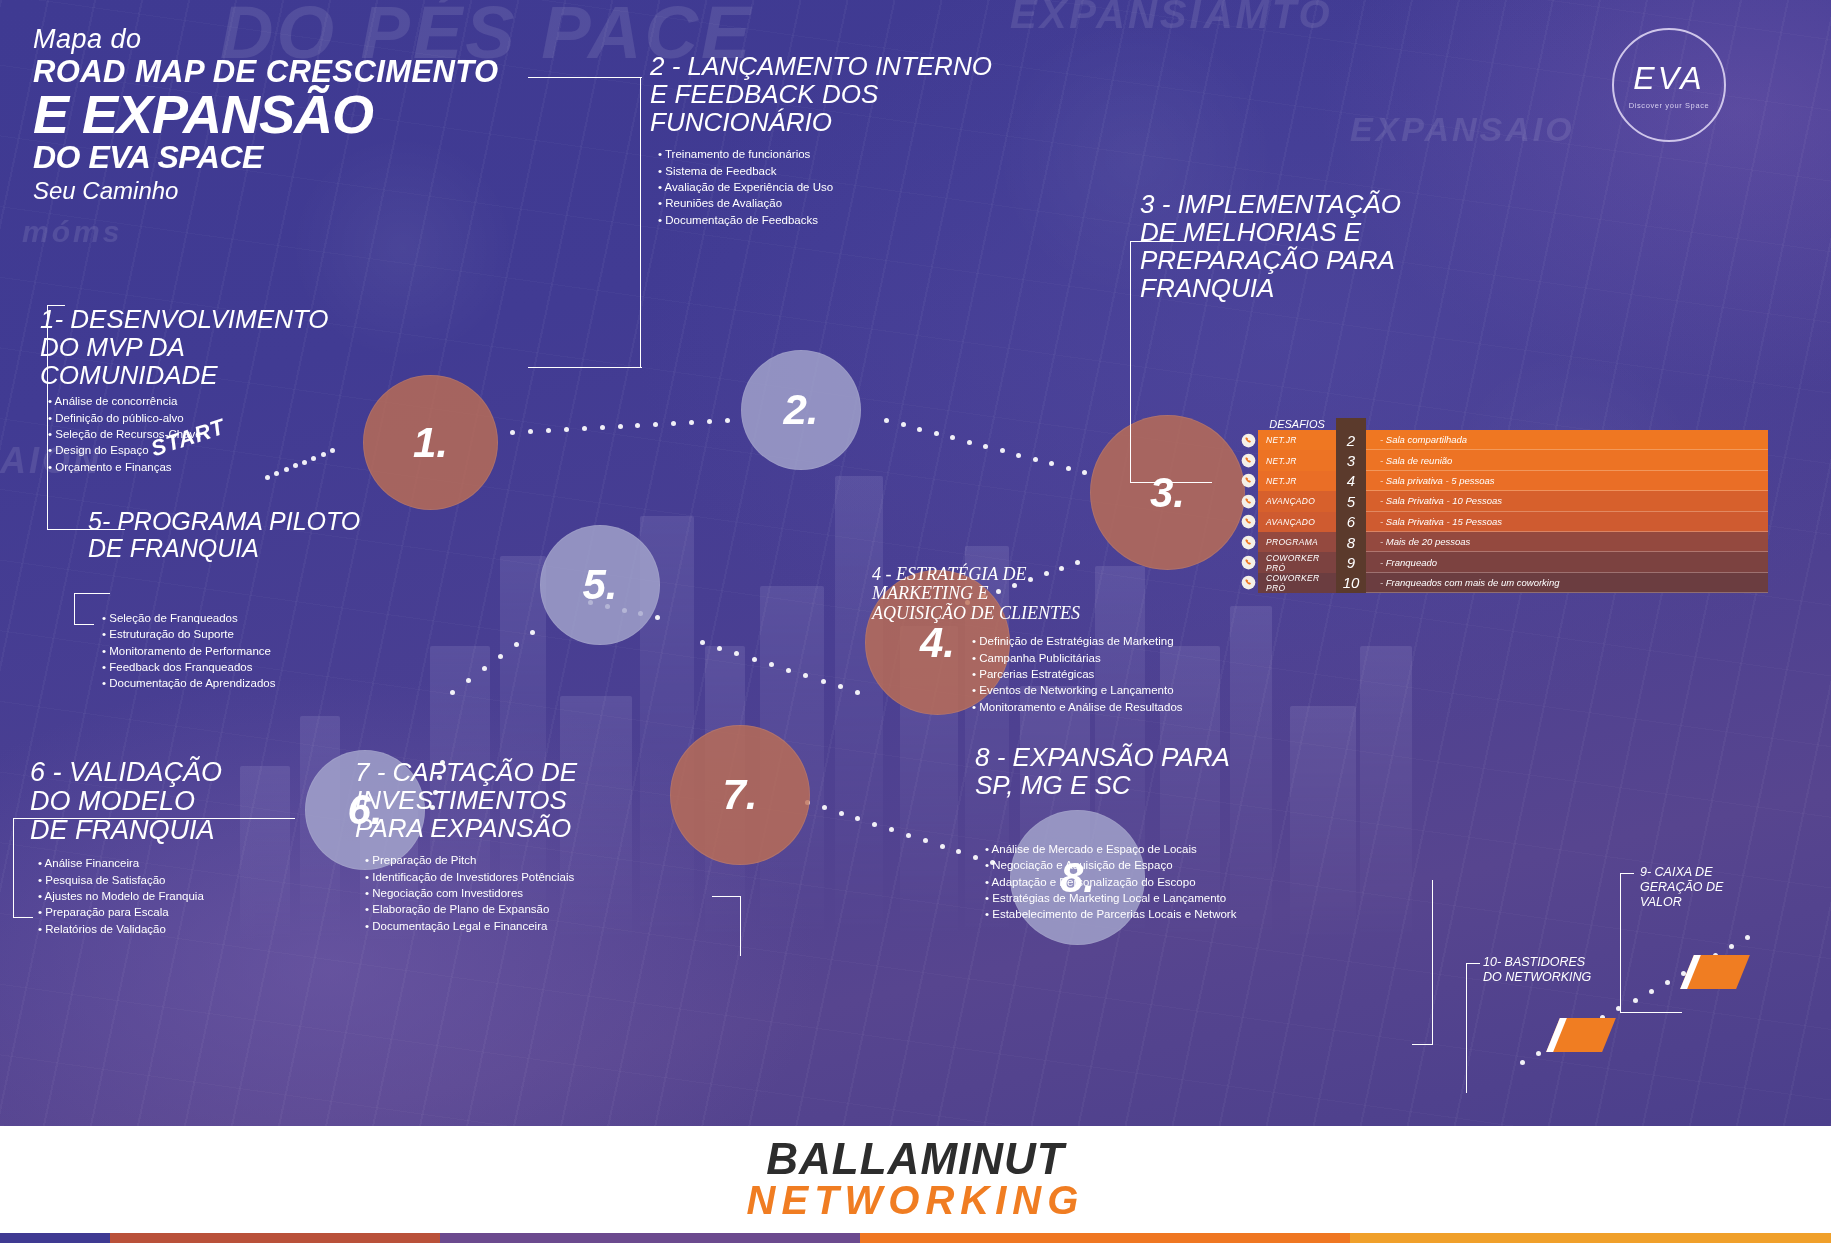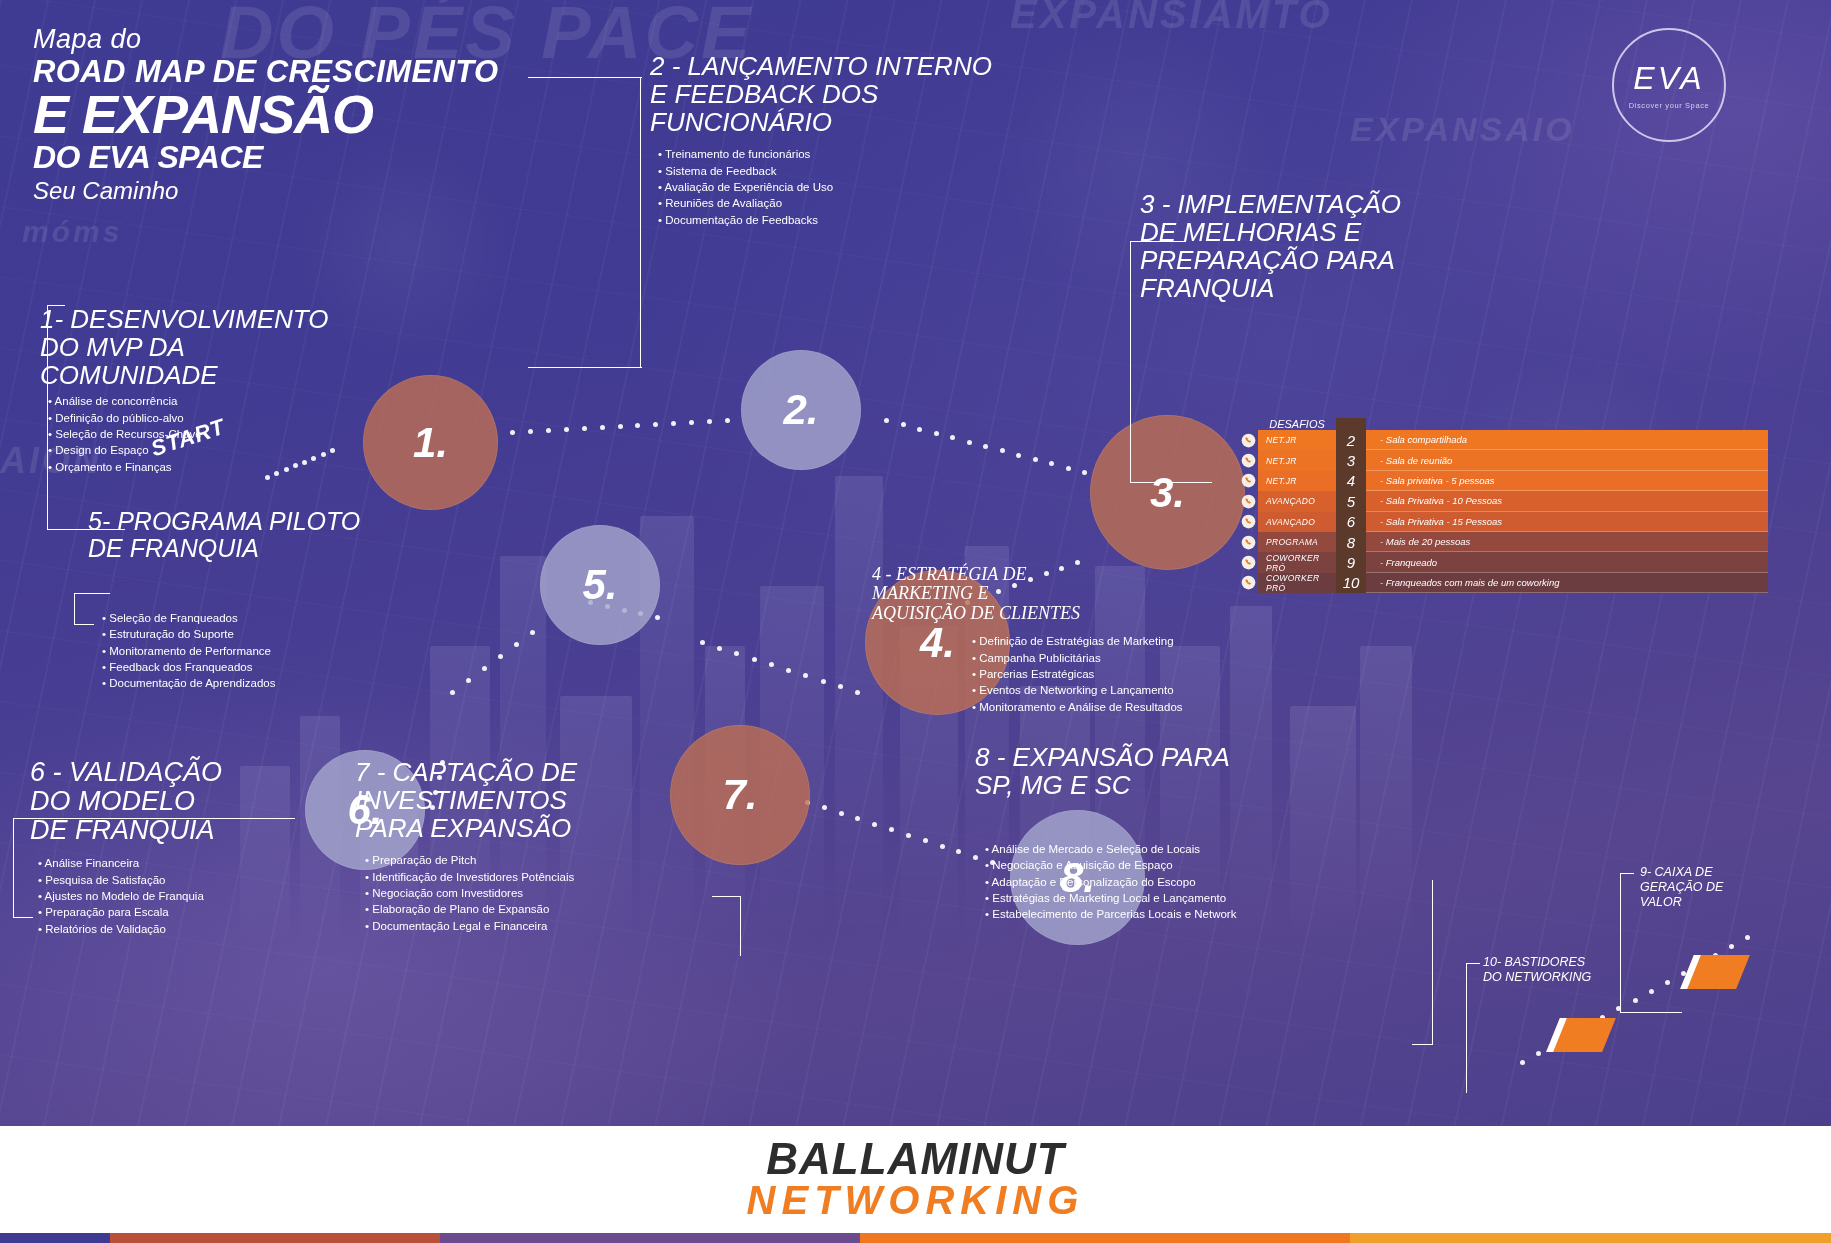--- a/index.html
+++ b/index.html
@@ -395,21 +395,21 @@
             <li>Identificação de Investidores Potênciais</li>
             <li>Negociação com Investidores</li>
             <li>Elaboração de Plano de Expansão</li>
             <li>Documentação Legal e Financeira</li>
           </ul>
         </div>
         <div class="step" style="left: 975px; top: 743px; width: 430px;">
           <div class="title" style="font-size: 26px;">8 - EXPANSÃO PARA
 SP, MG E SC</div>
           <ul class="bullets" style="margin-top: 42px; margin-left: 10px;">
-            <li>Análise de Mercado e Seleção de Locais</li>
+            <li>Análise de Mercado e Espaço de Locais</li>
             <li>Negociação e Aquisição de Espaço</li>
             <li>Adaptação e Personalização do Escopo</li>
             <li>Estratégias de Marketing Local e Lançamento</li>
             <li>Estabelecimento de Parcerias Locais e Network</li>
           </ul>
         </div>
       </div>
 
     <div class="desafios">
       <div class="hdr">

